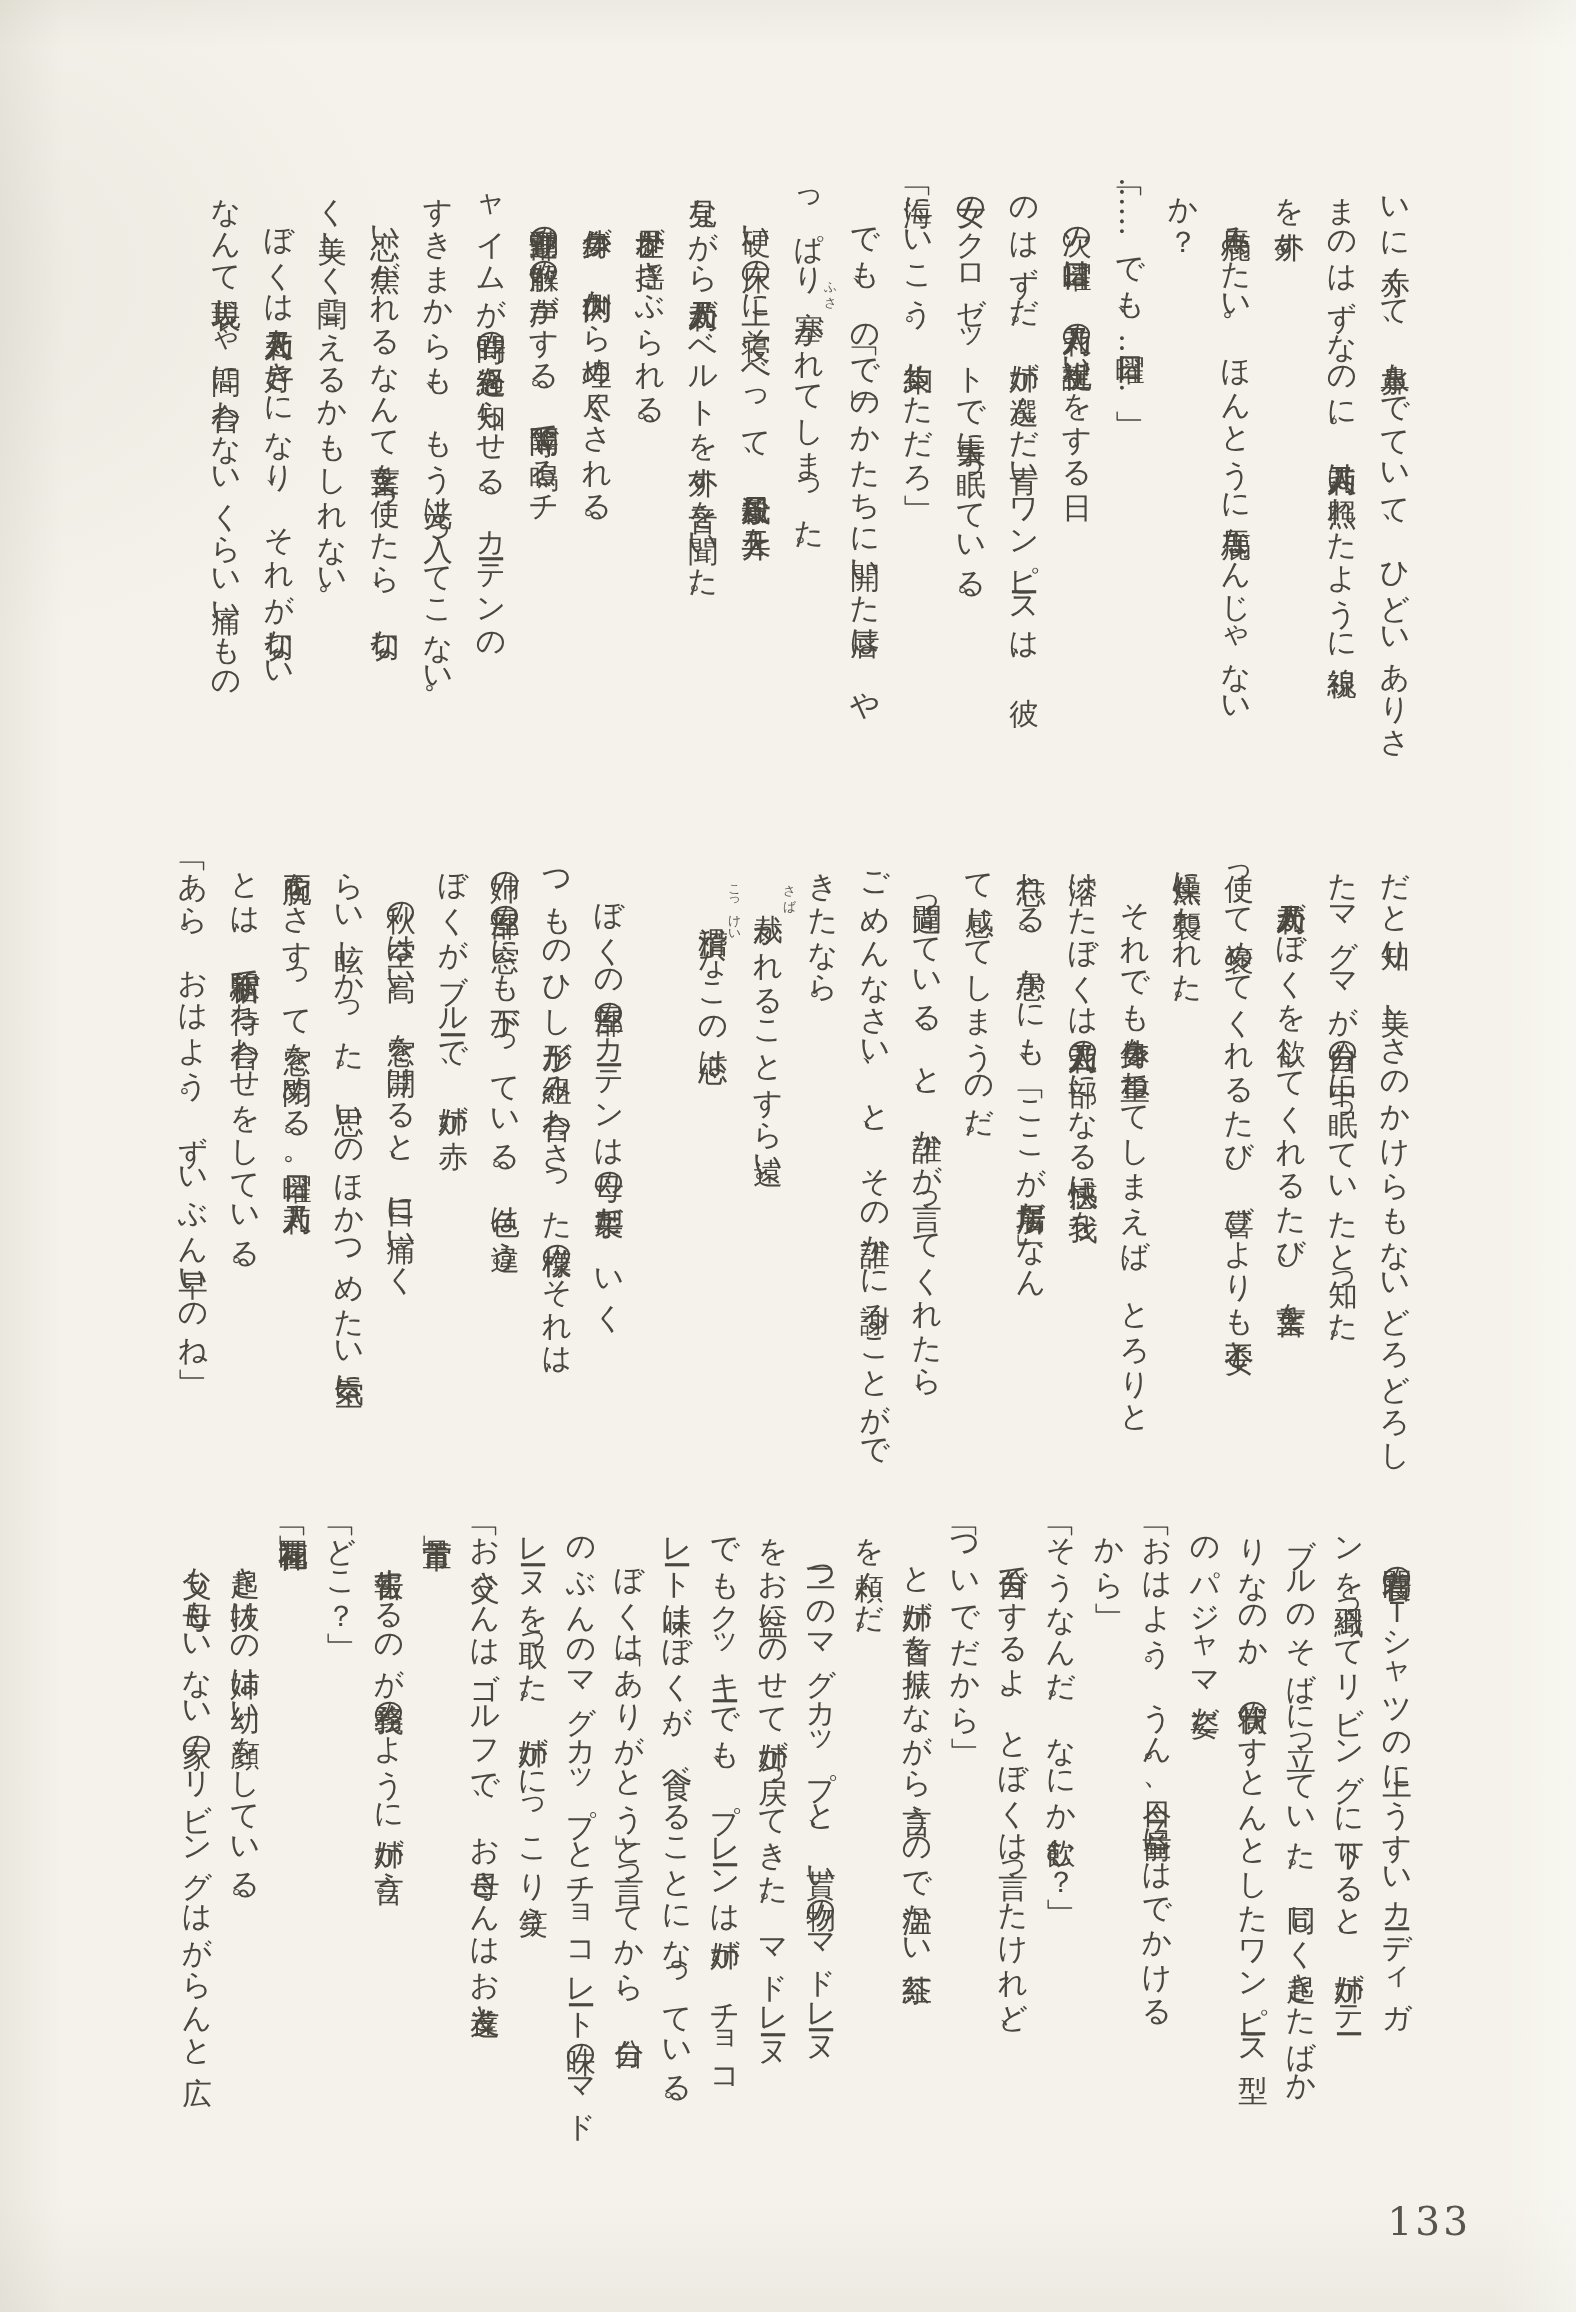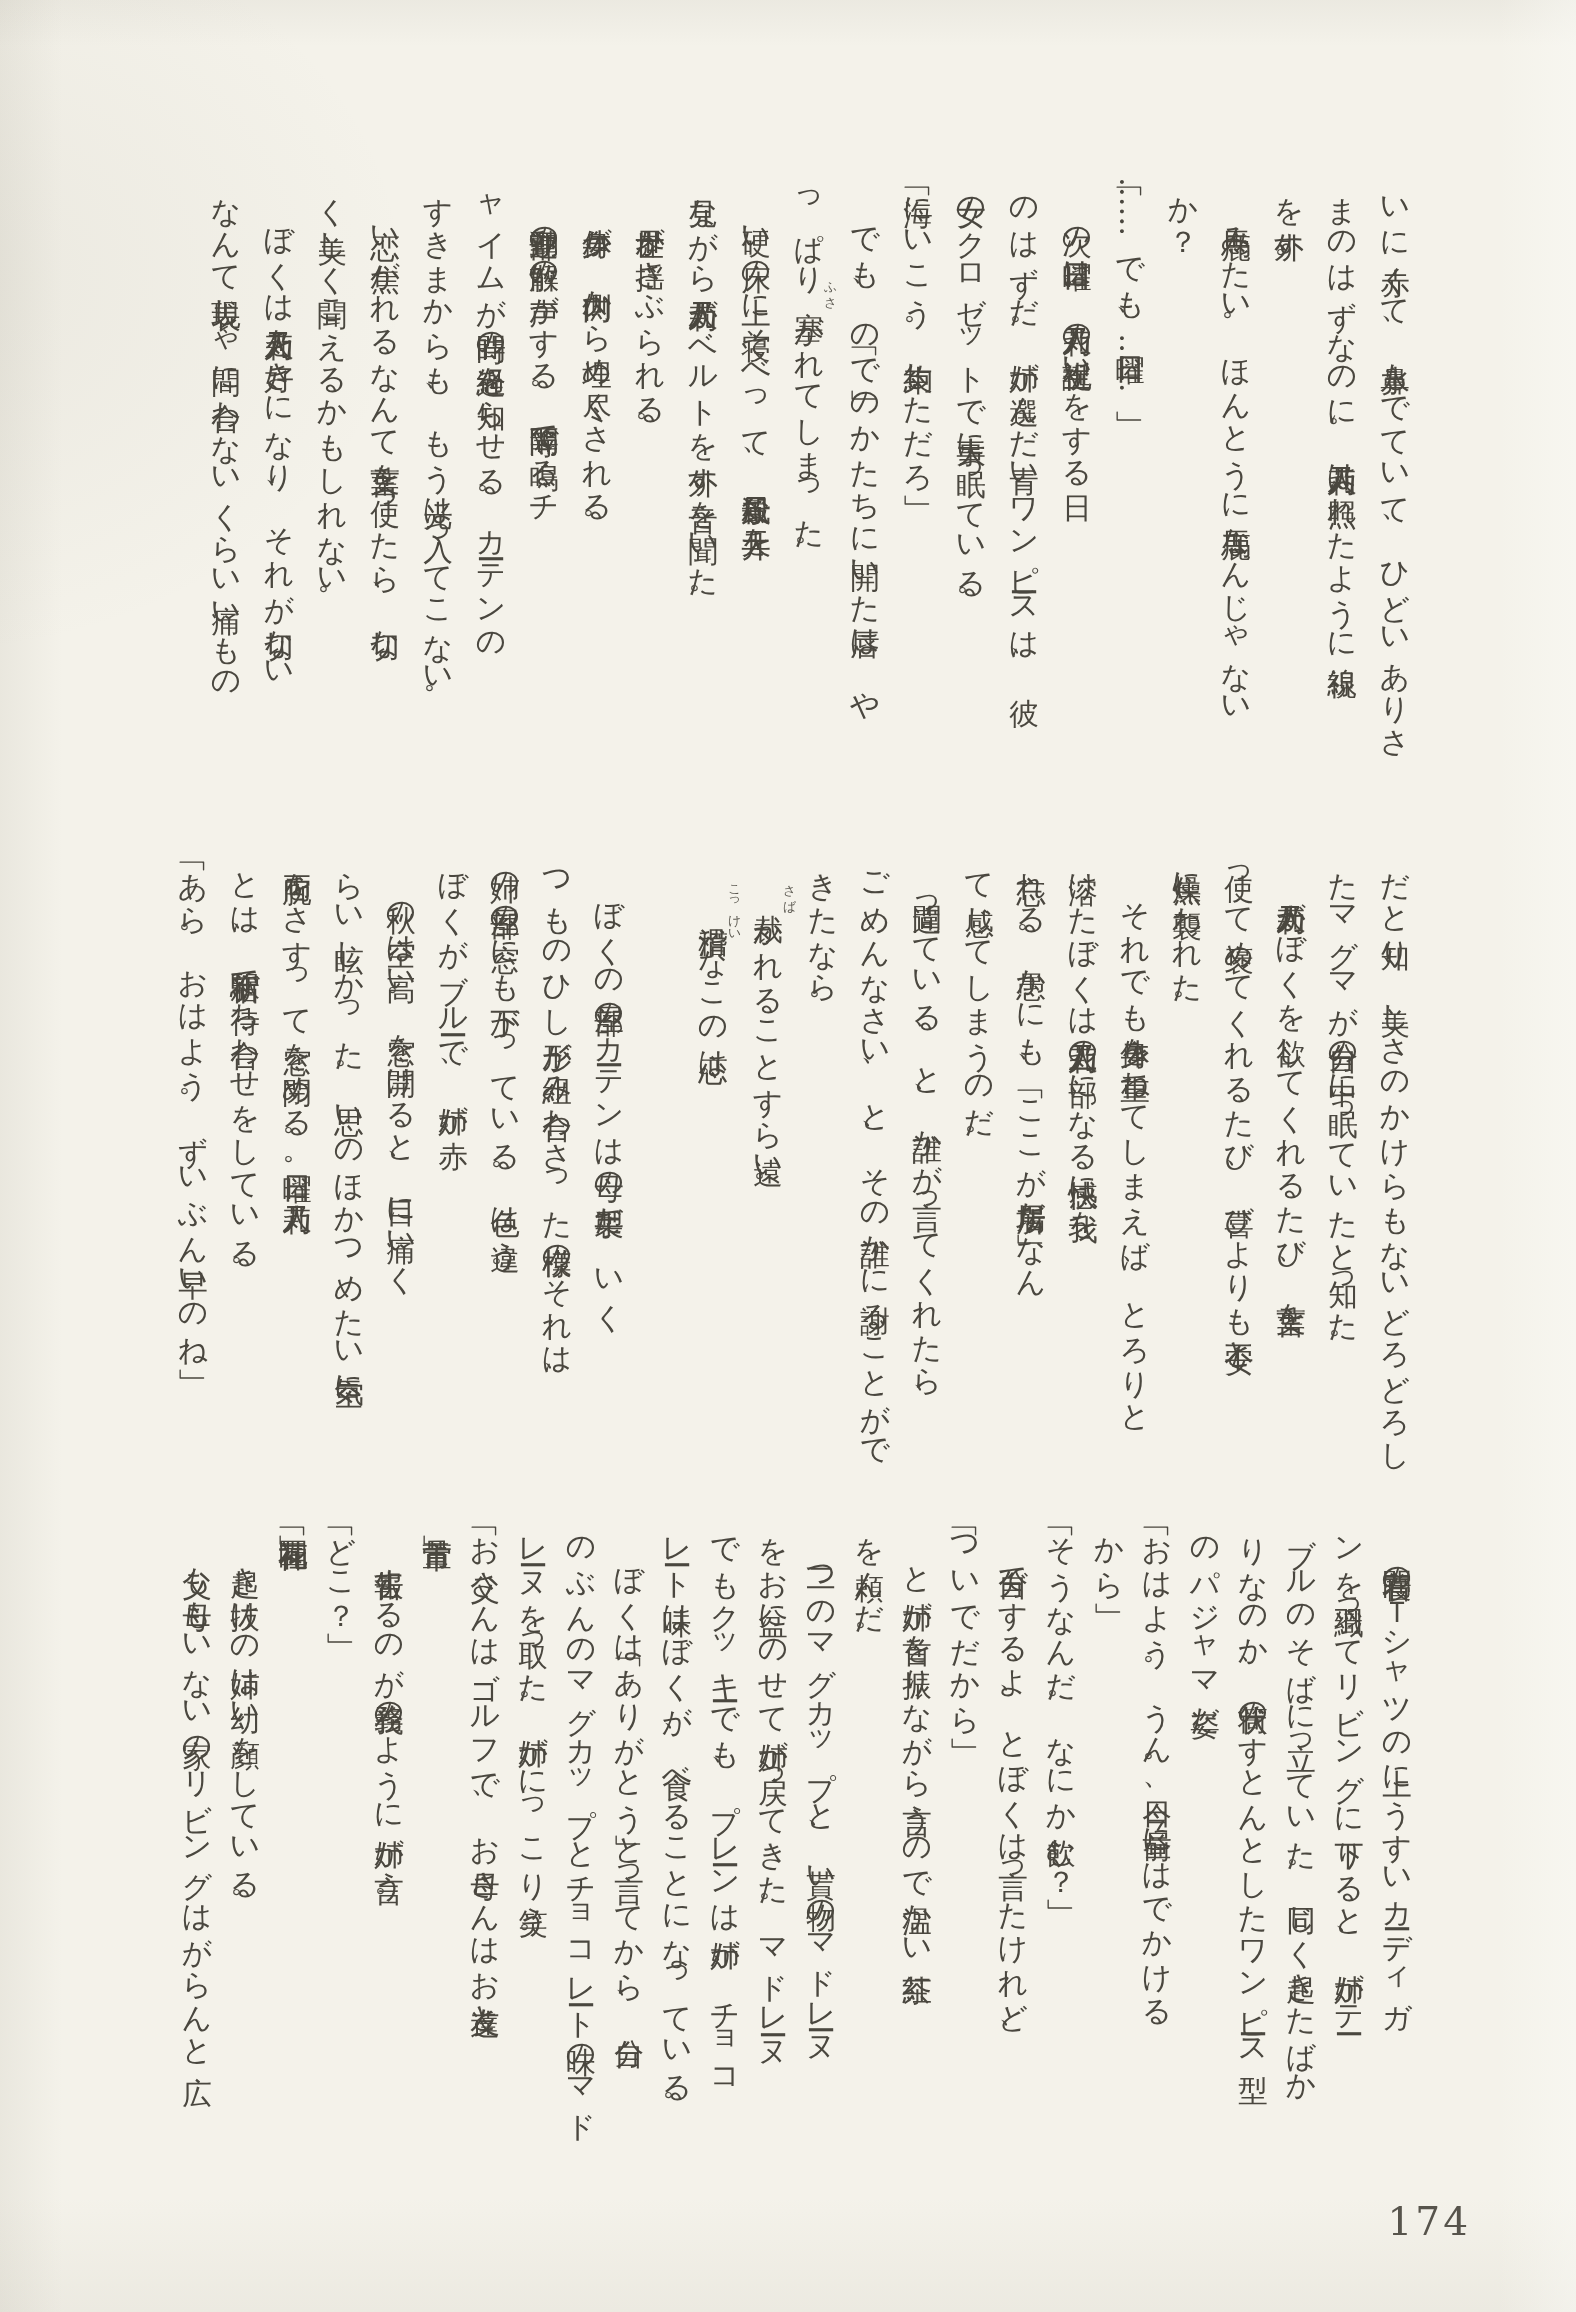--- a/index.html
+++ b/index.html
@@ -140,15 +140,15 @@
       <p>レーヌを取った。姉がにっこり笑う。</p>
       <p>「お父さんはゴルフで、お母さんはお友達と</p>
       <p>骨董市」</p>
       <p>　報告するのが義務のように姉が言う。</p>
       <p>「どこ？」</p>
       <p>「花園神社」</p>
       <p>　起き抜けの姉は幼い顔をしている。</p>
       <p>　父も母もいない家のリビングはがらんと広</p>
     </section>
 
-  <div class="page-number">174</div>
+  <div class="page-number">133</div>
 </div>
 
 
 </body></html>

